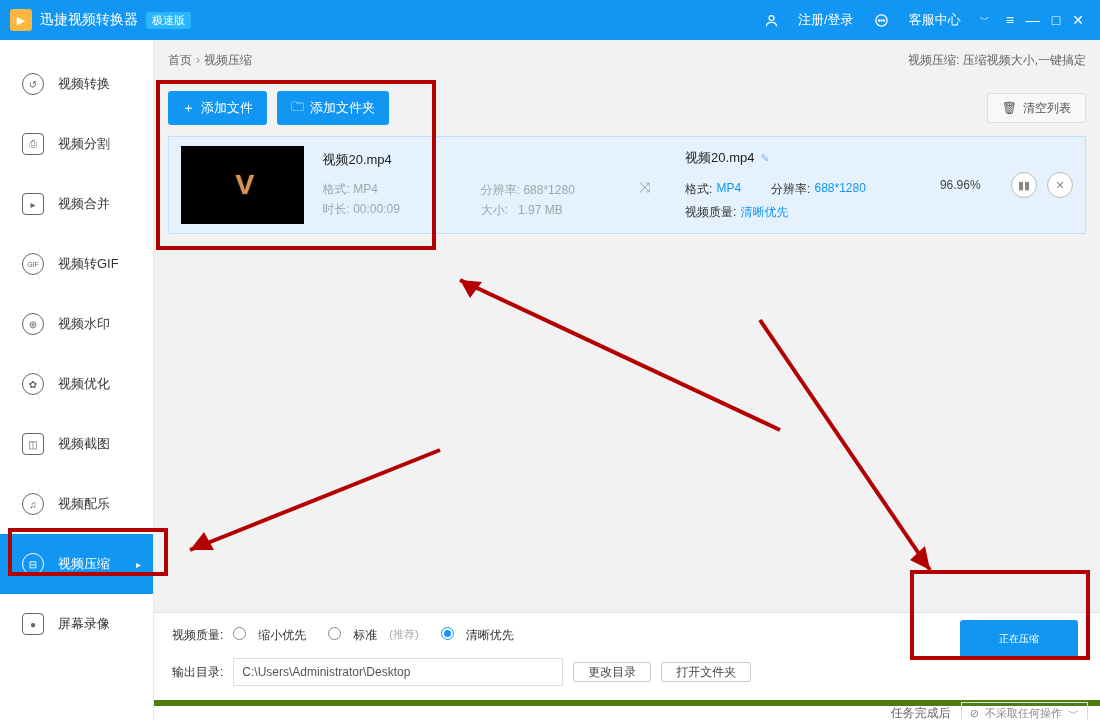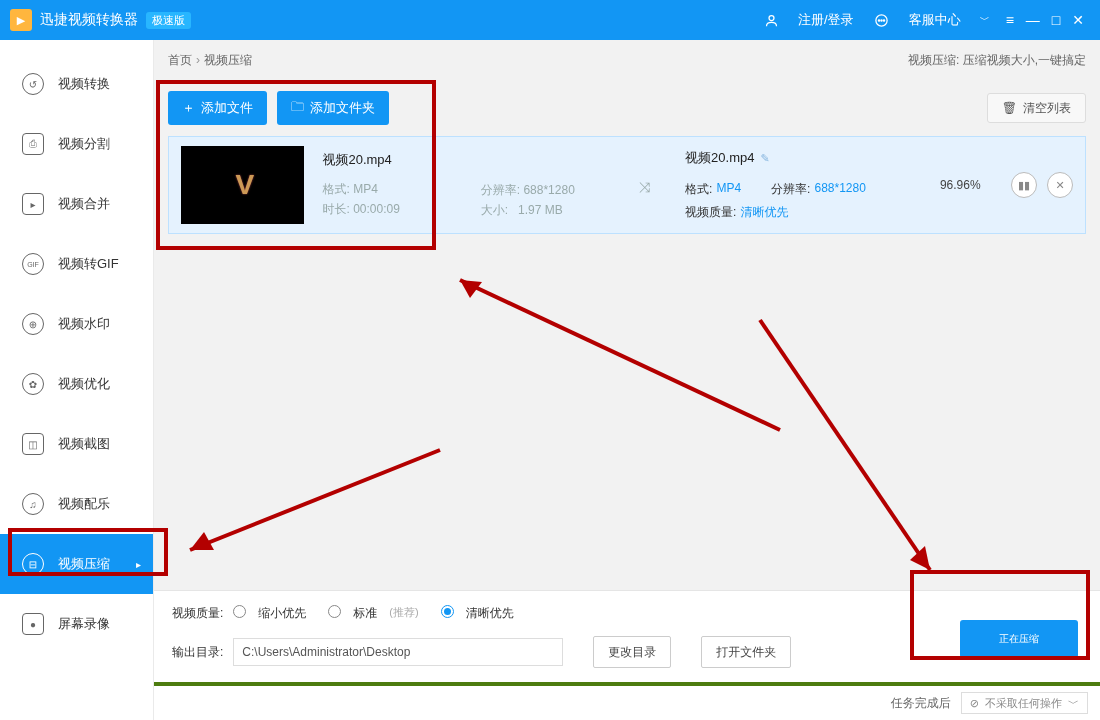--- a/index.html
+++ b/index.html
@@ -59,25 +59,25 @@
 
     
     .bottom { background:#fff; border-top:1px solid #e5e5e5; padding:14px 18px; display:flex; flex-direction:column; gap:14px; }
     .brow { display:flex; align-items:center; gap:10px; font-size:12px; color:#333; }
     .radio { display:inline-flex; align-items:flex-start; gap:12px; margin-right:12px; cursor:pointer; }
     .radio .dot { width:13px; height:13px; border:1.5px solid #888; border-radius:50%; display:inline-flex; align-items:center; justify-content:center; }
     .radio.sel .dot { border-color:#1296f4; }
     .radio.sel .dot::after { content:""; width:7px; height:7px; background:#1296f4; border-radius:50%; }
     .hint { color:#aaa; font-size:11px; }
     .pathbox { border:1px solid #ddd; height:28px; width:330px; padding:0 8px; font-size:12px; color:#555; display:flex; align-items:center; background:#fff; }
-    .sbtn { border:1px solid #ccc; background:#fff; height:32px; padding:0 14px; font-size:12px; color:#444; cursor:pointer; border-radius:2px;margin-left:20px; }
+    .sbtn { border:1px solid #ccc; background:#fff; height:20px; padding:0 14px; font-size:12px; color:#444; cursor:pointer; border-radius:2px; }
     .bigbtn { position:absolute; right:22px; bottom:62px; width:118px; height:38px; background:#1296f4; color:#fff; border:none; border-radius:3px; font-size:10px; cursor:pointer; }
 
     
-    .footer { height:38px; background:#fff; border-top:4px solid #4d7c0f; display:flex; align-items:center; justify-content:flex-end; padding:0 12px; gap:10px; font-size:12px; color:#666; }
+    .footer { height:20px; background:#fff; border-top:6px solid #4d7c0f; display:flex; align-items:center; justify-content:flex-end; padding:0 12px; gap:10px; font-size:12px; color:#666; }
     .footer .dd { border:1px solid #ddd; height:22px; padding:0 8px; display:flex; align-items:center; gap:6px; color:#888; font-size:11px; cursor:pointer; }
 
     
     .annot { position:absolute; inset:0; pointer-events:none; }
     .redbox { position:absolute; border:4px solid #b30000; }
     .arrow { position:absolute; }
     .arrow line { stroke:#b30000; stroke-width:4; }
     .arrow polygon { fill:#b30000; }
   </style>
 </head>

